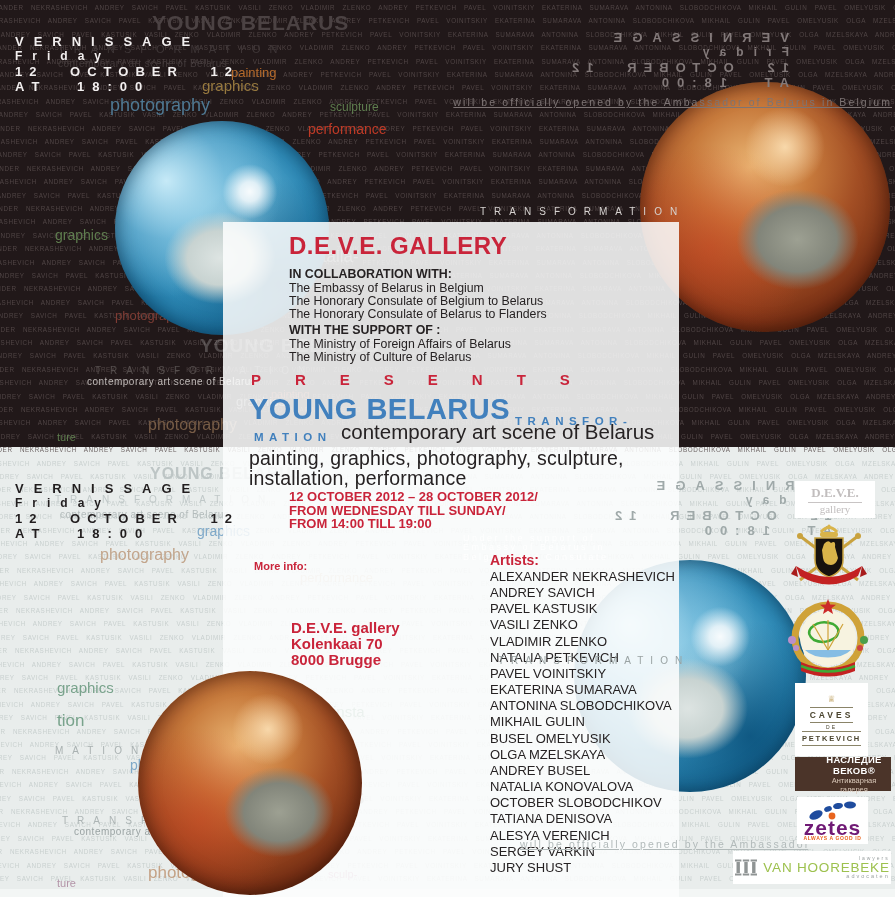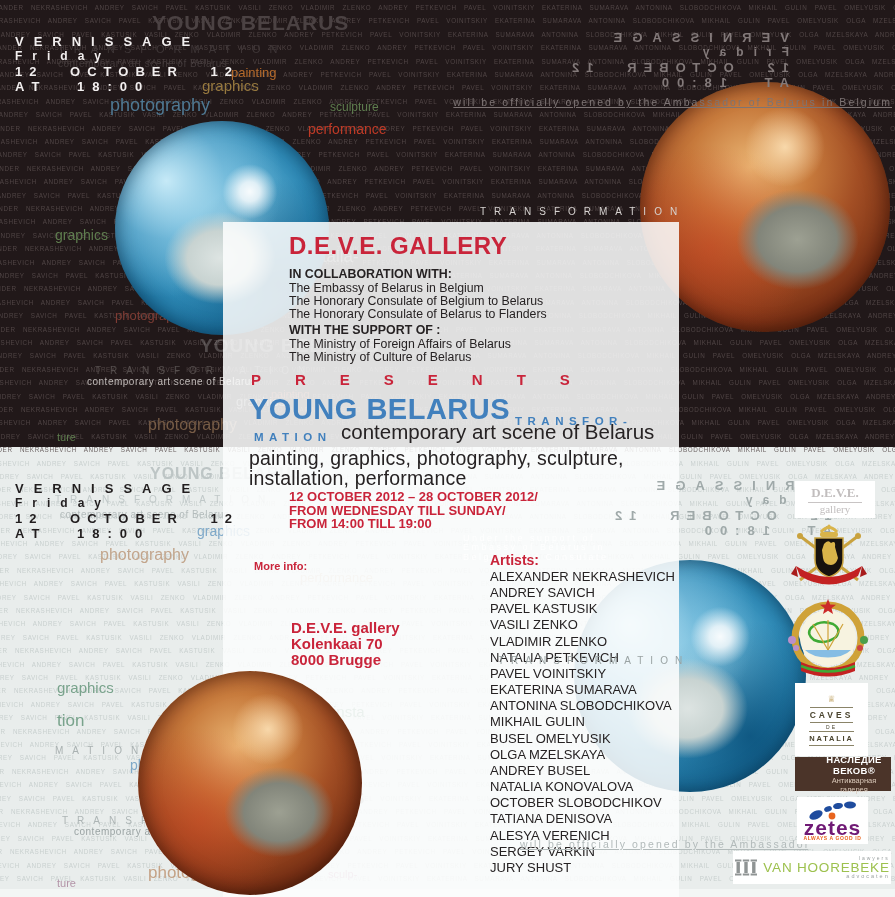--- a/index.html
+++ b/index.html
@@ -363,21 +363,21 @@
         <circle cx="77" cy="50" r="3" fill="#cc4444"></circle>
       <path d="M18 64 q27 12 54 0 l0 9 q-27 11 -54 0 z" fill="#c32222"></path>
       <path d="M18 68 q27 11 54 0" fill="none" stroke="#3faa35" stroke-width="2.5"></path>
     </svg>
   </div>
 
   <div class="logo-box caves-box">
     <div class="caves-crown">♕</div>
     <div class="caves-l1">CAVES</div>
     <div class="caves-de">DE</div>
-    <div class="caves-l2">NATALIA</div>
+    <div class="caves-l2">PETKEVICH</div>
   </div>
 
   <div class="logo-box nasledie-box">
     <div class="nasledie-l1">НАСЛЕДИЕ ВЕКОВ®</div>
     <div class="nasledie-l2">Антикварная галерея</div>
   </div>
 
   <div class="logo-box zetes-box">
     <svg width="54" height="20" viewBox="0 0 54 20">
       <ellipse cx="10" cy="14" rx="7" ry="4" fill="#1f4c9e" transform="rotate(-25 10 14)"></ellipse>

